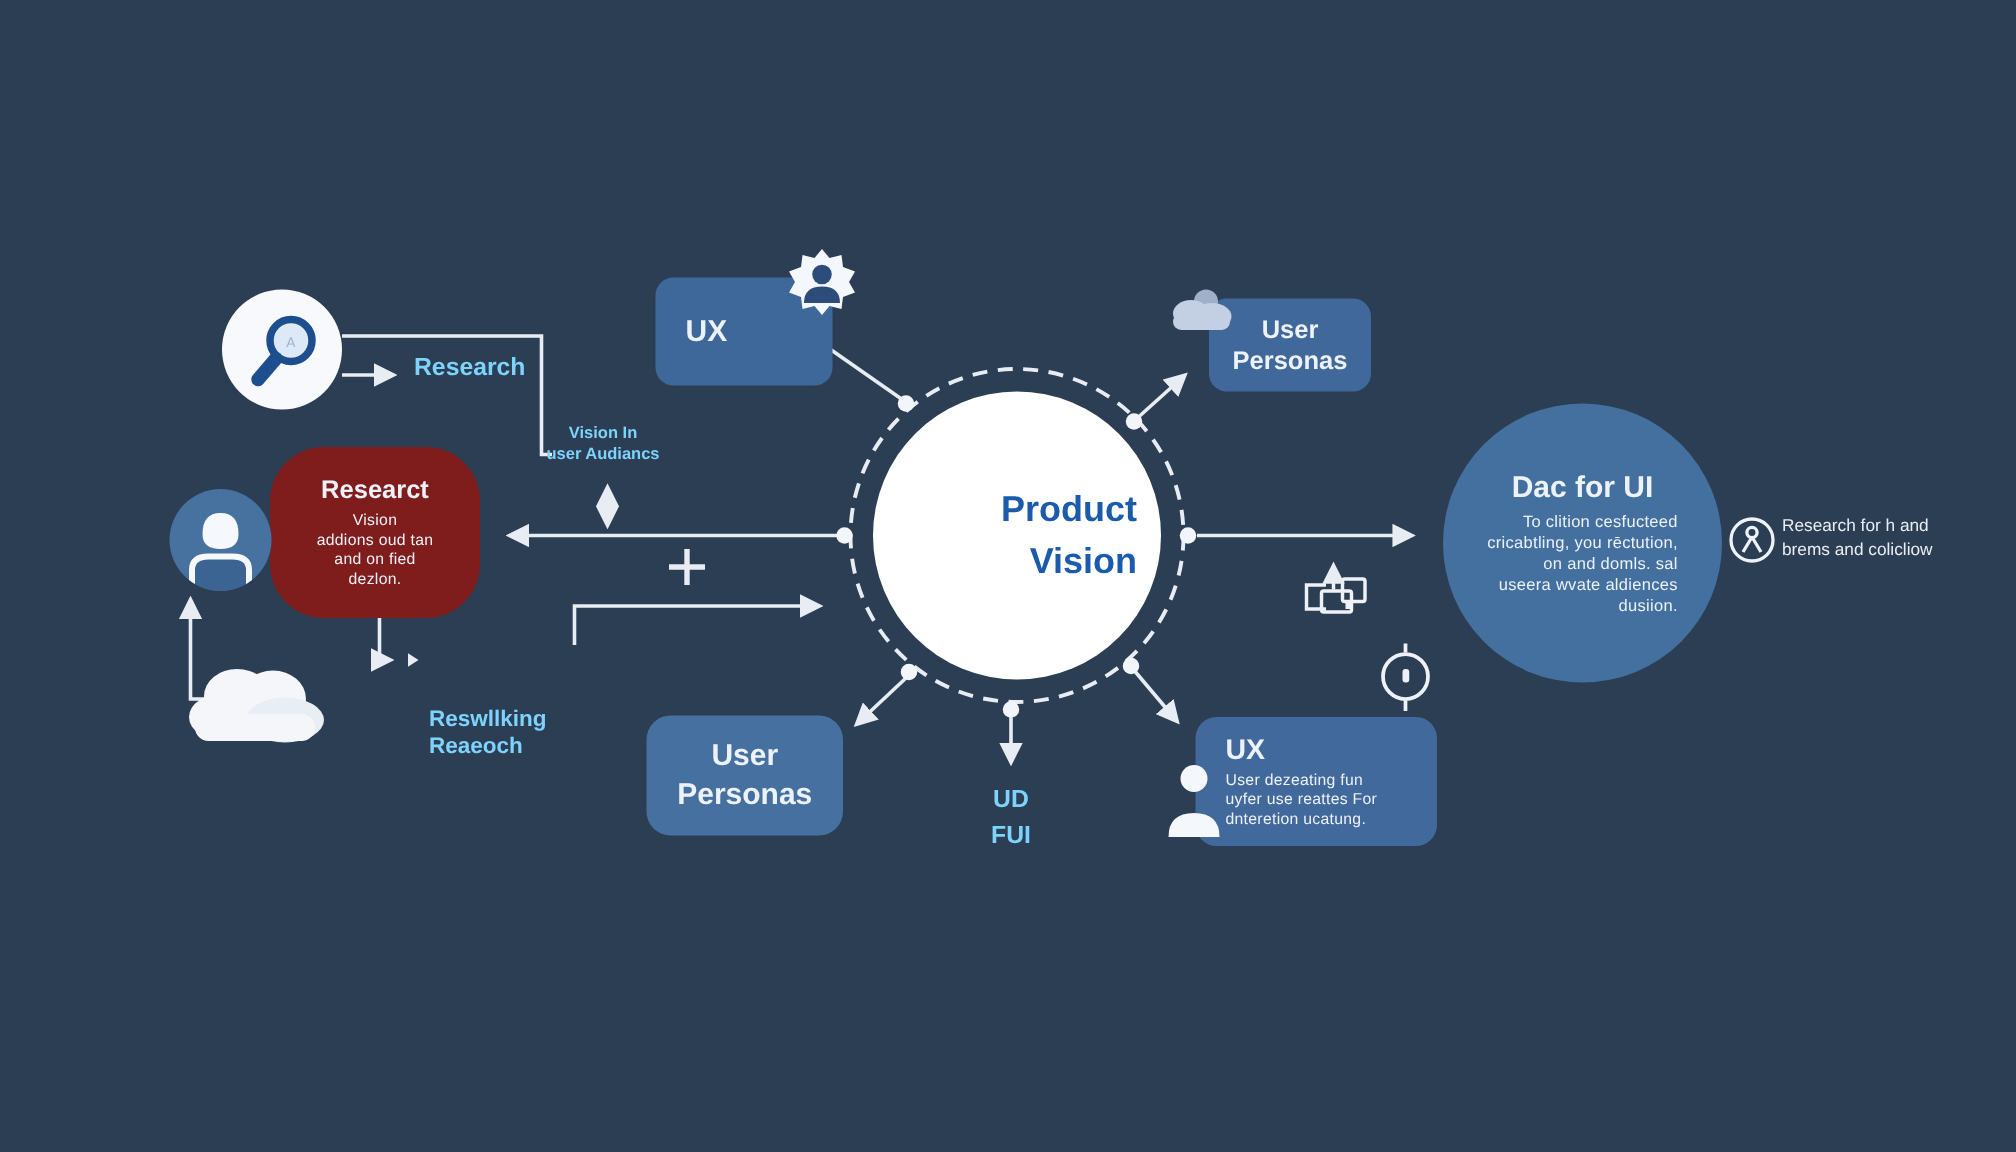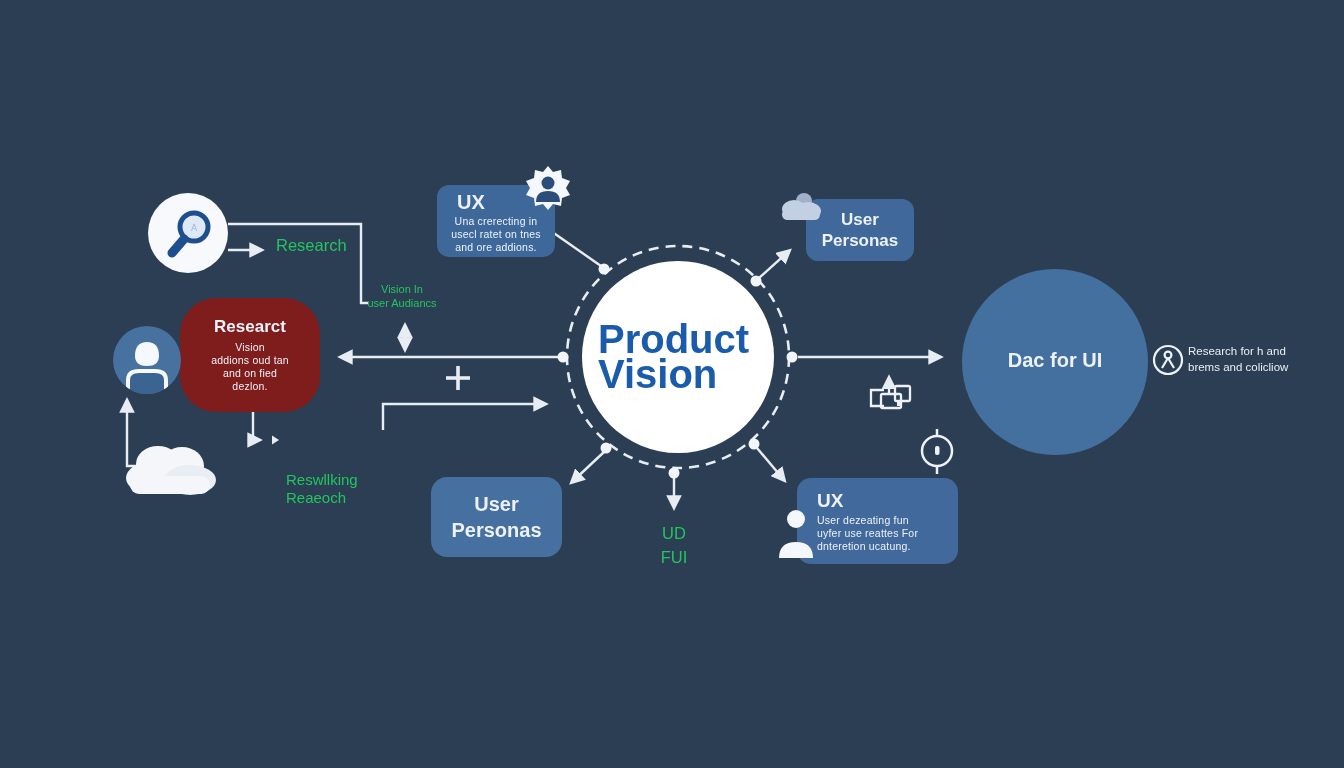--- a/index.html
+++ b/index.html
@@ -12,24 +12,24 @@
   svg{display:block;}
   #lines{position:absolute;left:0;top:0;z-index:1;}
   .node{position:absolute;z-index:2;}
   .box{
     background:#42699b;border-radius:14px;color:#edf2f8;
     display:flex;flex-direction:column;align-items:center;justify-content:center;
     text-align:center;
   }
   .box-title{font-weight:bold;}
   .small-line{font-size:10.5px;line-height:13px;letter-spacing:.2px;}
-  .note{color:#22c55e;font-weight:normal;}
+  .note{color:#7dd3fc;font-weight:bold;}
   .center-title{
-    font-size:40px;line-height:35px;font-weight:bold;color:#1a5cab;
-    text-align:left;
+    font-size:24px;line-height:35px;font-weight:bold;color:#1a5cab;
+    text-align:right;
   }
   .mag-circle{
     background:#f7f9fc;border-radius:50%;
     display:flex;align-items:center;justify-content:center;
   }
   .avatar-circle{
     background:#47719f;border-radius:50%;
     display:flex;align-items:flex-end;justify-content:center;overflow:hidden;
   }
   .dac-circle{
@@ -159,25 +159,20 @@
   </svg>
 </div>
 
 <div class="node note" style="left:286px;top:427px;font-size:15px;line-height:18px;margin-top:44px;">
   <div>Reswllking</div>
   <div>Reaeoch</div>
 </div>
 
 <div class="node box" style="left:437px;top:185px;width:118px;height:72px;border-radius:12px;background:#3e689a;align-items:flex-start;padding-left:0;">
   <div class="box-title" style="font-size:20px;margin:2px 0 1px 20px;">UX</div>
-  <div style="width:100%;text-align:center;">
-    <div class="small-line">Una crerecting in</div>
-    <div class="small-line">usecl ratet on tnes</div>
-    <div class="small-line">and ore addions.</div>
-  </div>
 </div>
 
 <div class="node" style="left:524px;top:164px;z-index:3;">
   <svg width="48" height="54" viewBox="0 0 48 54">
     <polygon points="24,2 29,8 37,6 38,14 46,17 42,24 46,31 38,34 37,42 29,40 24,46 19,40 11,42 10,34 2,31 6,24 2,17 10,14 11,6 19,8" fill="#f4f7fb"></polygon>
     <circle cx="24" cy="19" r="6.5" fill="#2c4d79"></circle>
     <path d="M12,38 q0,-11 12,-11 q12,0 12,11 z" fill="#2c4d79"></path>
   </svg>
 </div>
 
@@ -195,20 +190,27 @@
   <svg width="48" height="34" viewBox="0 0 48 34">
     <circle cx="28" cy="10" r="8" fill="#9fb0c8"></circle>
     <ellipse cx="18" cy="18" rx="12" ry="9" fill="#c3cfe3"></ellipse>
     <ellipse cx="32" cy="20" rx="13" ry="9" fill="#c3cfe3"></ellipse>
     <rect x="6" y="18" width="38" height="11" rx="5.5" fill="#c3cfe3"></rect>
   </svg>
 </div>
 
 <div class="node dac-circle" style="left:962px;top:269px;width:186px;height:186px;">
   <div class="box-title" style="font-size:20px;margin-bottom:4px;">Dac for UI</div>
+  <div style="font-size:11px;line-height:14px;letter-spacing:.2px;">
+    <div>To clition cesfucteed</div>
+    <div>cricabtling, you rēctution,</div>
+    <div>on and domls. sal</div>
+    <div>useera wvate aldiences</div>
+    <div>dusiion.</div>
+  </div>
 </div>
 
 <div class="node" style="left:1188px;top:343px;font-size:11.5px;line-height:16px;color:#e9eef5;">
   <div>Research for h and</div>
   <div>brems and colicliow</div>
 </div>
 
 <div class="node box" style="left:431px;top:477px;width:131px;height:80px;border-radius:16px;background:#45709f;">
   <div class="box-title" style="font-size:20px;line-height:26px;">User</div>
   <div class="box-title" style="font-size:20px;line-height:26px;">Personas</div>

